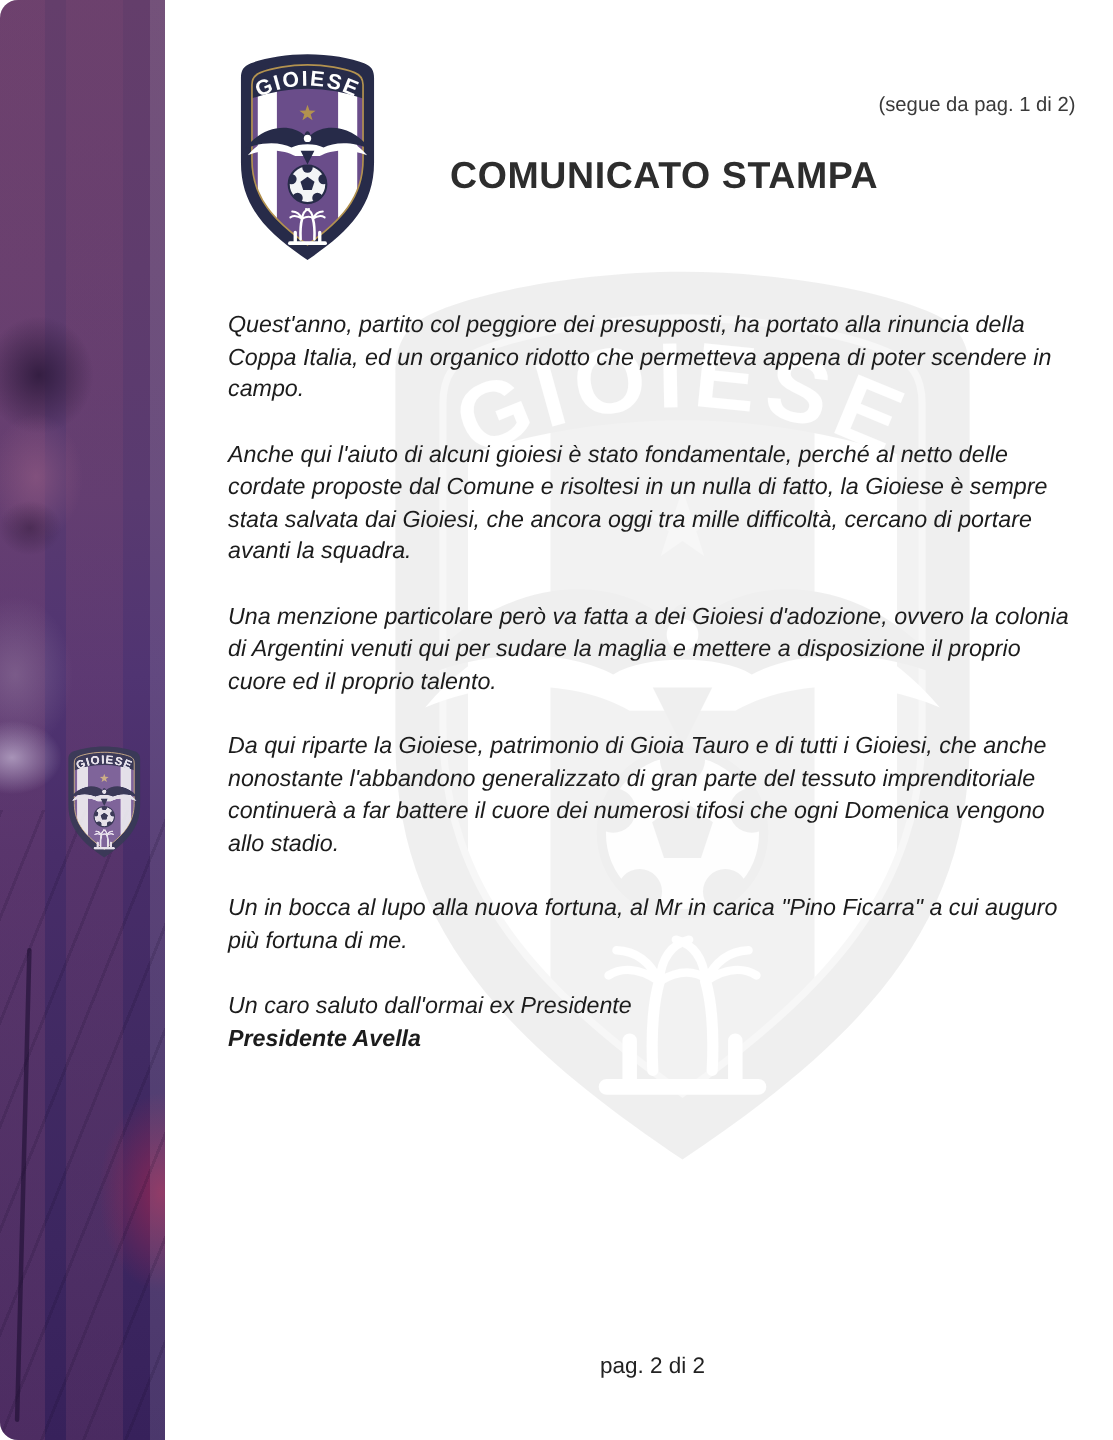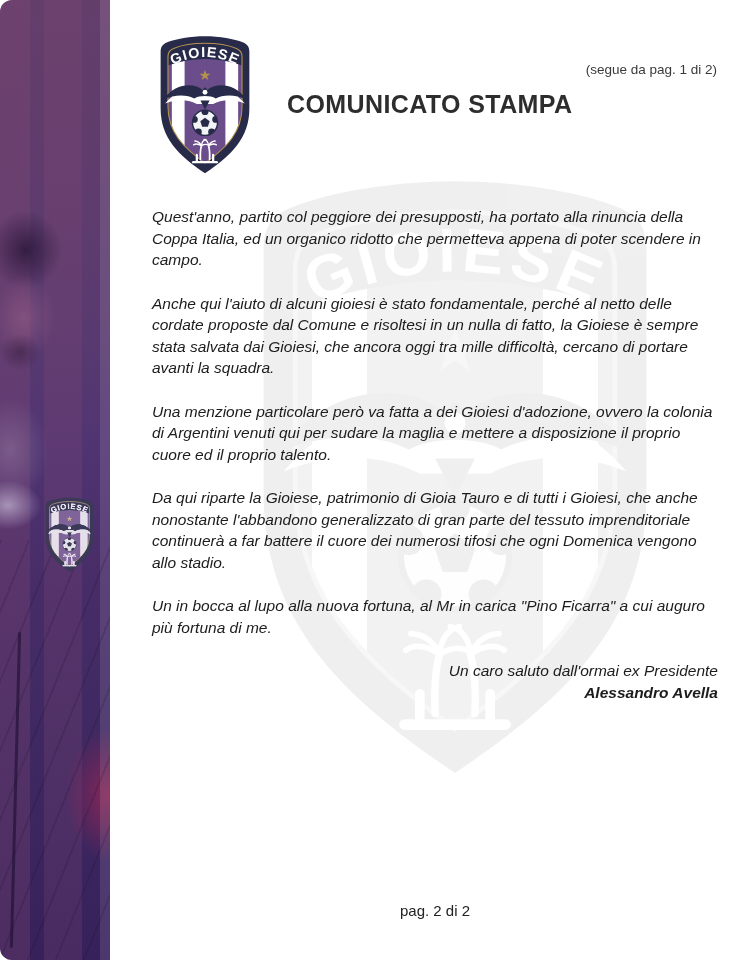--- a/index.html
+++ b/index.html
@@ -36,36 +36,36 @@
   .patch{
     position:absolute; left:42px; top:496px; width:55px; height:77px;
     opacity:.85; filter:brightness(1.35) saturate(.65) blur(.4px);
   }
   
   .logo{ position:absolute; left:154px; top:33px; width:102px; height:143px; }
   .continuation{
     position:absolute; right:25px; top:62px; font-size:13.5px; color:#3a3a3a;
   }
   .title{
-    position:absolute; left:287px; top:90px; margin:0;
+    position:absolute; left:287px; top:90px; margin:13px;
     font-size:25px; font-weight:bold; letter-spacing:.4px; color:#2d2d2d;
   }
   
   .watermark{
     position:absolute; left:235px; top:168px; width:440px; height:616px;
     filter:grayscale(1); opacity:.07; pointer-events:none;
   }
   .watermark svg{ width:100%; height:100%; }
   
   .letter{
     position:absolute; left:152px; top:206px; width:566px;
     font-size:15.5px; line-height:21.5px; color:var(--text,#1c1c1c);
   }
   .letter p{ margin:0 0 22px 0;font-style:italic; }
-  .closing{ margin-top:3px; text-align:right; }
+  .closing{ margin-top:3px; text-align:left; }
   .closing p{ margin:0; }
   .signature{ font-weight:bold; }
   
   .footer{
     position:absolute; left:152px; top:902px; width:566px;
     text-align:center; font-size:15px; color:#222;
   }
   
   .c-navy{ fill:var(--crest-navy,#272b49); }
   .c-gold{ fill:var(--crest-gold,#b3924f); }
@@ -148,19 +148,19 @@
   </div>
 
   <main class="letter">
     <p>Quest'anno, partito col peggiore dei presupposti, ha portato alla rinuncia della Coppa Italia, ed un organico ridotto che permetteva appena di poter scendere in campo.</p>
     <p>Anche qui l'aiuto di alcuni gioiesi è stato fondamentale, perché al netto delle cordate proposte dal Comune e risoltesi in un nulla di fatto, la Gioiese è sempre stata salvata dai Gioiesi, che ancora oggi tra mille difficoltà, cercano di portare avanti la squadra.</p>
     <p>Una menzione particolare però va fatta a dei Gioiesi d'adozione, ovvero la colonia di Argentini venuti qui per sudare la maglia e mettere a disposizione il proprio cuore ed il proprio talento.</p>
     <p>Da qui riparte la Gioiese, patrimonio di Gioia Tauro e di tutti i Gioiesi, che anche nonostante l'abbandono generalizzato di gran parte del tessuto imprenditoriale continuerà a far battere il cuore dei numerosi tifosi che ogni Domenica vengono allo stadio.</p>
     <p>Un in bocca al lupo alla nuova fortuna, al Mr in carica "Pino Ficarra" a cui auguro più fortuna di me.</p>
     <div class="closing">
       <p>Un caro saluto dall'ormai ex Presidente</p>
-      <p class="signature">Alessandro Avella</p>
+      <p class="signature">Presidente Avella</p>
     </div>
   </main>
 
   <div class="footer">pag. 2 di 2</div>
 
 </div>
 
 </body></html>

